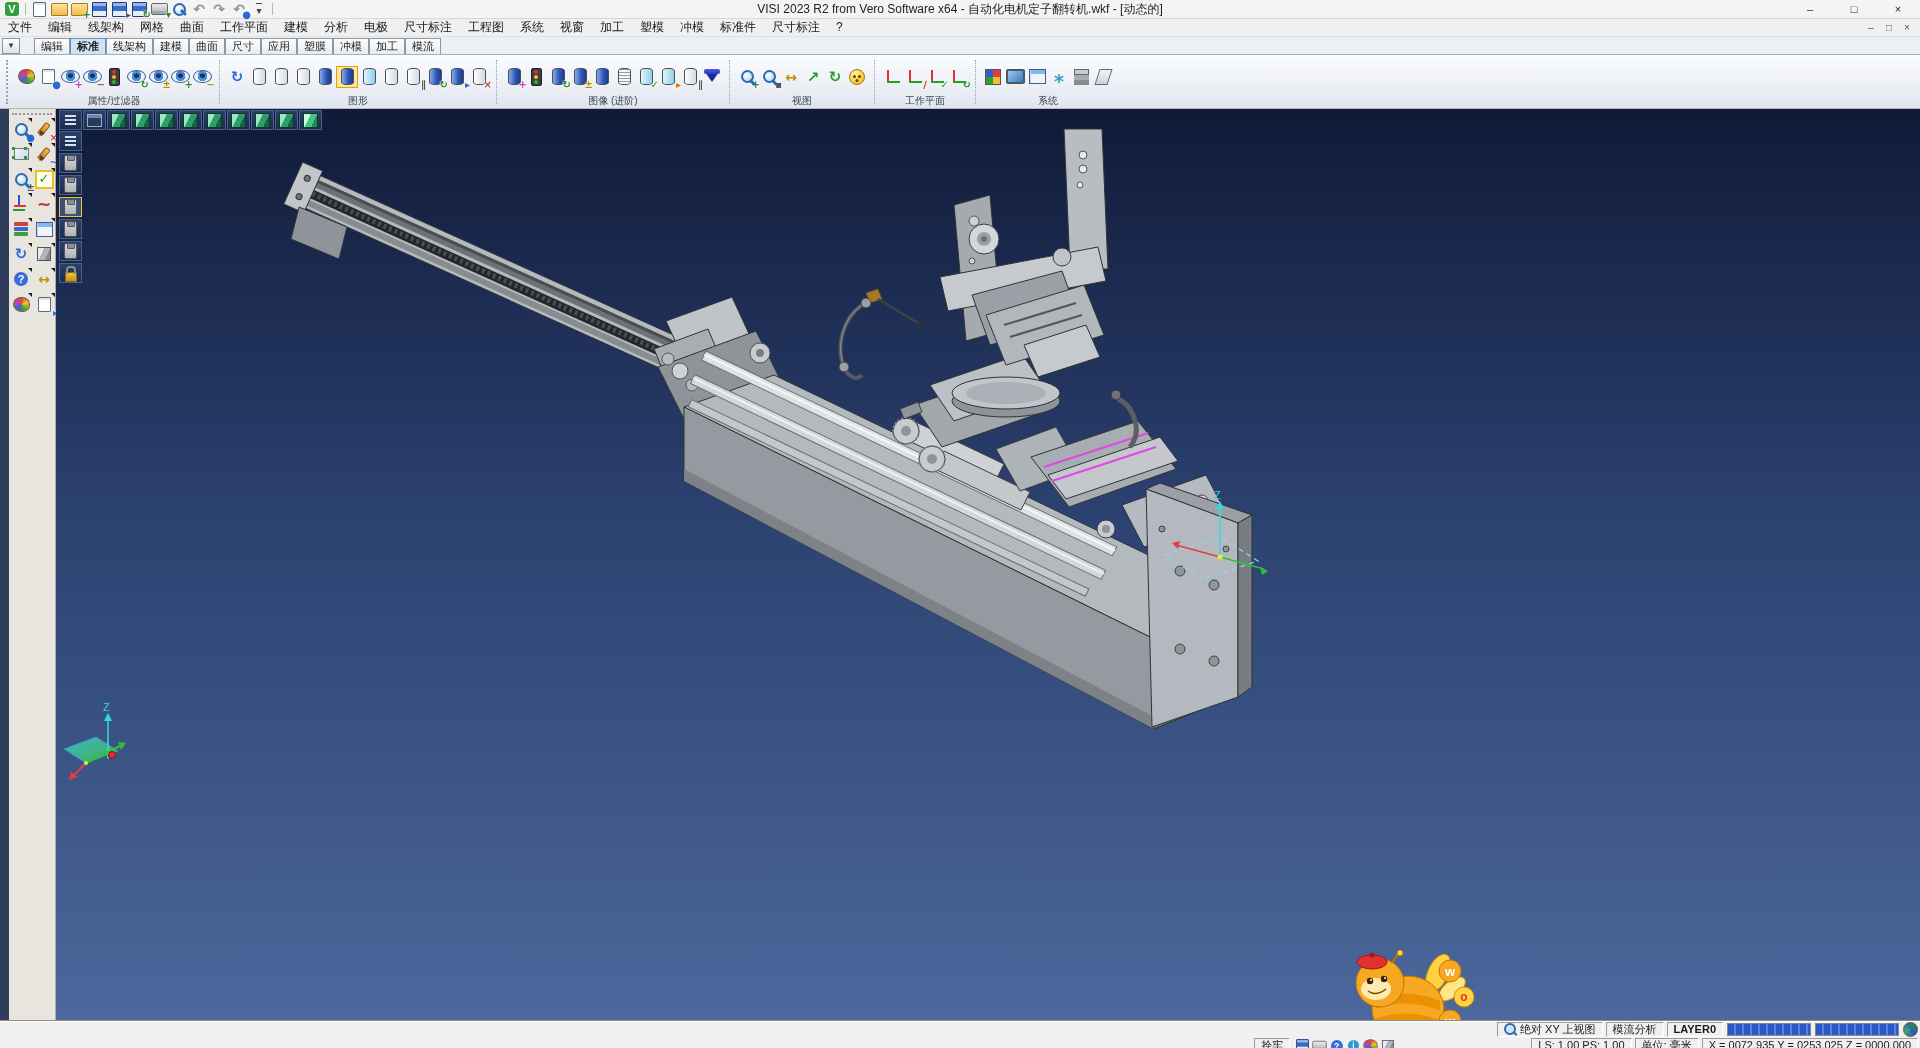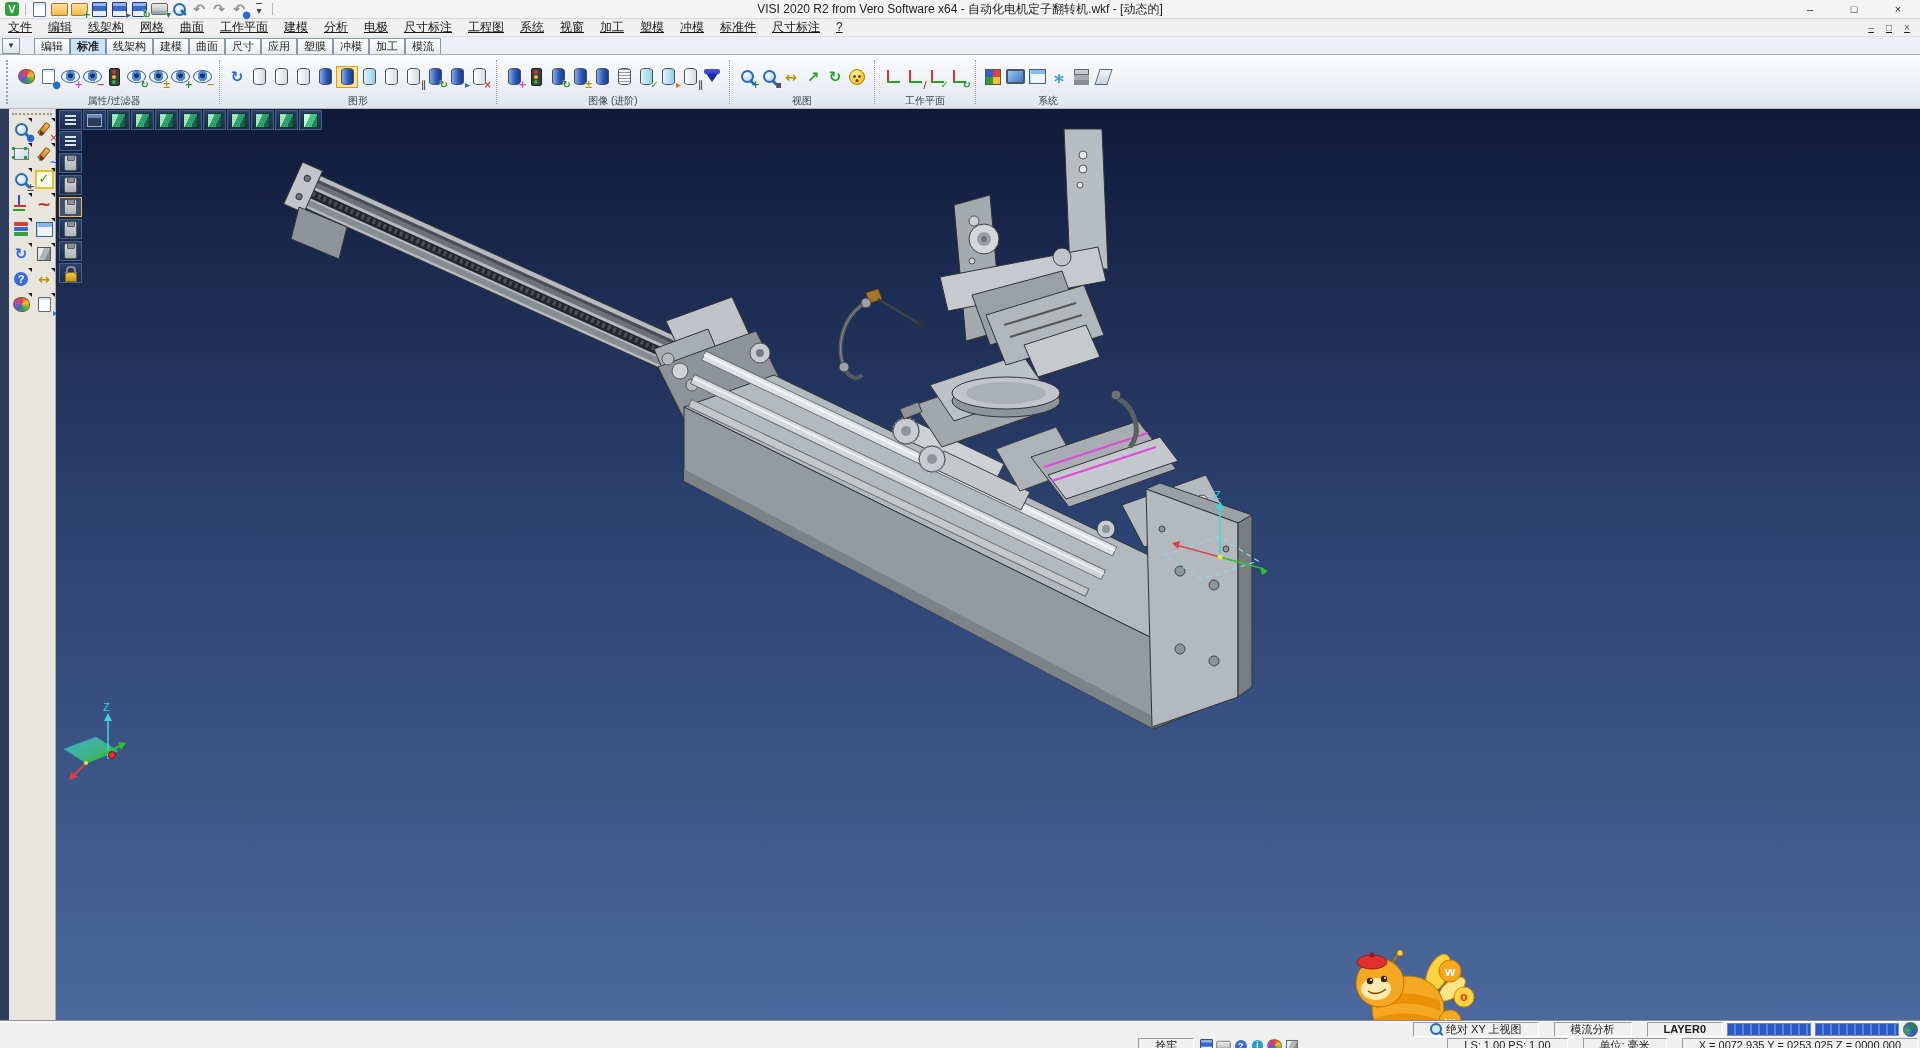--- a/index.html
+++ b/index.html
@@ -9,21 +9,21 @@
   
   #titlebar{height:18px;display:flex;align-items:center;background:#f4f4f4;border-bottom:1px solid #d8d8d8;position:relative;}
   #qa{display:flex;align-items:center;padding-left:2px;}
   #qa .icn{width:18px;height:16px;}
   #qa .qsep{width:1px;height:12px;background:#b8b8b8;margin:0 3px;}
   #title{position:absolute;left:0;right:0;text-align:center;font-size:12px;color:#222;pointer-events:none;}
   #wctl{margin-left:auto;display:flex;z-index:2;}
   .wbtn{width:44px;height:18px;display:flex;align-items:center;justify-content:center;font-size:11px;color:#222;cursor:default;}
 
   
-  #menubar{height:17px;display:flex;align-items:center;background:#f0f0f0;border-bottom:1px solid #e0e0e0;text-decoration:underline;}
+  #menubar{height:17px;display:flex;align-items:center;background:#f0f0f0;border-bottom:1px solid #e0e0e0;}
   #menus{display:flex;}
   .menu-item{padding:0 8px;font-size:12px;line-height:17px;color:#1a1a1a;white-space:nowrap;}
   #childctl{margin-left:auto;display:flex;padding-right:4px;}
   .mbtn{width:18px;text-align:center;font-size:10px;color:#555;}
 
   
   #tabbar{height:17px;display:flex;align-items:flex-end;background:#eceff3;border-bottom:1px solid #a8b0bc;padding-left:2px;}
   #tabdrop{width:16px;height:14px;border:1px solid #8a96a6;background:linear-gradient(#fff,#dde3ea);
            font-size:9px;line-height:13px;text-align:center;color:#334;margin-right:14px;}
   .tab{border:1px solid #8a96a6;border-bottom:none;background:linear-gradient(#fdfdfd,#e7ebf0);
@@ -129,21 +129,21 @@
   #vpstrip{position:absolute;left:3px;top:22px;display:flex;flex-direction:column;z-index:5;}
   .vi{width:21px;height:18px;display:flex;align-items:center;justify-content:center;
       background:linear-gradient(#2a4068,#1c2c4c);border:1px solid #48628e;margin:0 1px 2px 0;}
   .vi.sel{border-color:#f0c040;background:#3a5078;outline:none;}
   #mascot{position:absolute;left:1290px;top:840px;width:140px;height:102px;z-index:40;}
 
   
   #statusbar{height:32px;background:#f0f0f0;border-top:1px solid #8a8a8a;box-shadow:inset 0 1px 0 #fff;position:relative;font-size:11px;}
   .srow{height:16px;display:flex;align-items:center;padding:0 2px;}
   .sp{border:1px solid;border-color:#9a9a9a #ffffff #ffffff #9a9a9a;background:#f0f0f0;height:13px;line-height:13px;
-      padding:0 16px;margin-left:15px;display:flex;align-items:center;gap:4px;white-space:nowrap;}
+      padding:0 6px;margin-left:3px;display:flex;align-items:center;gap:4px;white-space:nowrap;}
   .sp.bold{font-weight:bold;}
   .mini-loupe{width:8px;height:8px;border:2px solid #2a6ab0;border-radius:50%;background:#cfe4f8;position:relative;}
   .mini-loupe::after{content:"";position:absolute;width:2px;height:5px;background:#2a6ab0;right:-2px;bottom:-3px;transform:rotate(-45deg);}
   .sbar{width:82px;height:11px;border:1px solid #888;background:repeating-linear-gradient(90deg,#2a5ac8 0 6px,#5a82e0 6px 8px);margin-left:4px;}
   .globe{width:13px;height:13px;border-radius:50%;border:1px solid #555;margin-left:4px;
          background:conic-gradient(#2a8a40,#2a5ac8 40%,#40a860 70%,#2a5ac8);}
   #sicons{display:flex;align-items:center;margin-left:4px;}
   #sicons .icn{width:17px;height:15px;transform:scale(.85);margin:0;}
   .gap132{width:132px;}
   .flex1{flex:1;}
@@ -174,21 +174,21 @@
         </span>
         <span class="icn k-loupe"></span>
         <span class="icn k-undo"></span>
         <span class="icn k-redo"></span>
         <span class="icn k-undo">
           <span class="bdg" style="color: rgb(42, 106, 208);">●</span>
         </span>
         <span class="icn k-caret"></span>
         <span class="qsep"></span>
       </div>
-    <div id="title">VISI 2020 R2 from Vero Software x64 - 自动化电机定子翻转机.wkf - [动态的]</div>
+    <div id="title">VISI 2023 R2 from Vero Software x64 - 自动化电机定子翻转机.wkf - [动态的]</div>
     <div id="wctl">
       <span class="wbtn">–</span>
       <span class="wbtn">□</span>
       <span class="wbtn">×</span>
     </div>
   </div>
 
   <div id="menubar">
     <div id="menus">
         <span class="menu-item">文件</span>

